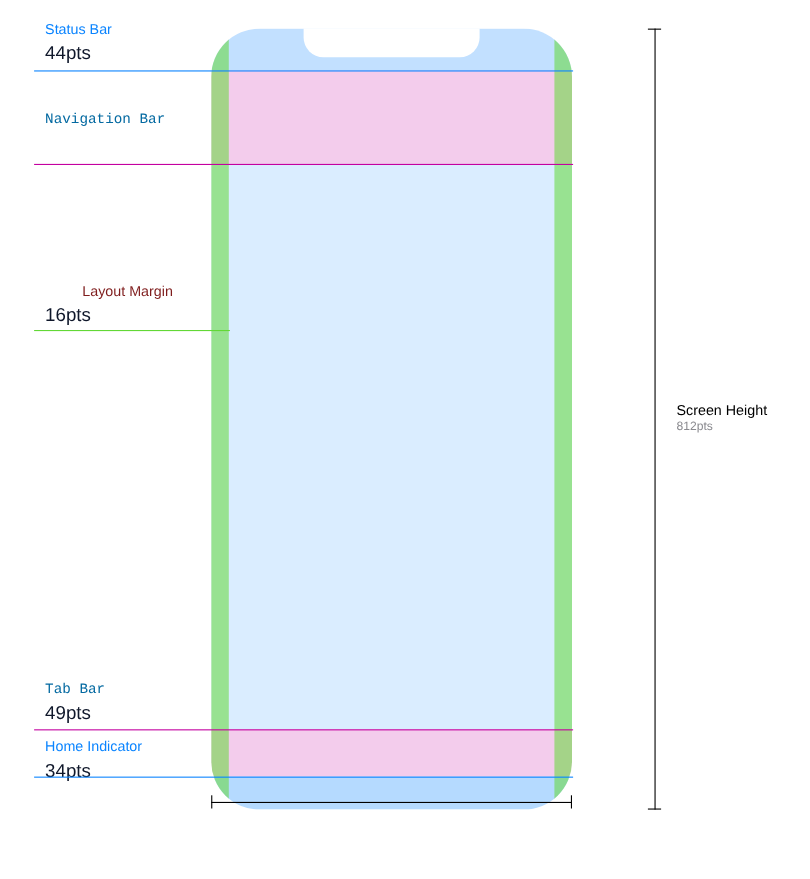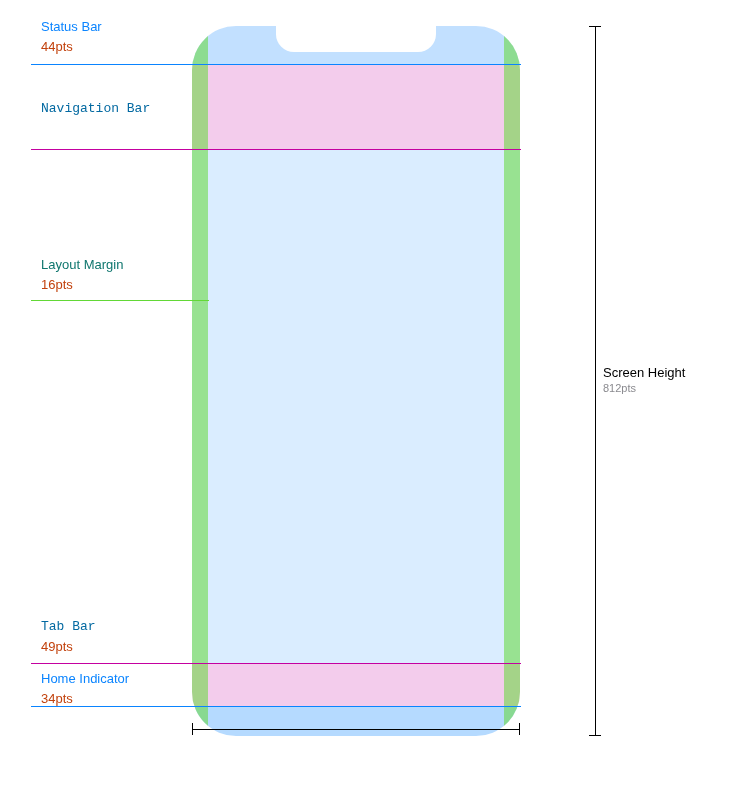--- a/index.html
+++ b/index.html
@@ -19,24 +19,24 @@
     height: 799px;
   }
   
   .lbl {
     position: absolute;
     left: 41px;
     width: 150px;
     line-height: 1.35;
   }
   .lbl .title { font-weight: 400; font-size: 13px; }
-  .lbl .val   { color: #c2410c; font-size: 13px; margin-top: 2px; }
+  .lbl .val   { color: #0f172a; font-size: 17px; margin-top: 2px; }
   .blue .title   { color: #0a84ff; }
   .purple .title { color: #0369a1; font-family: Liberation Mono, monospace; }
-  .green .title  { color: #0f766e; }
+  .green .title  { color: #7f1d1d; text-align: center; }
 
   .rule {
     position: absolute;
     left: 31px;
     height: 1px;
   }
   .rule.blue   { background: #0a84ff; }
   .rule.purple { background: #c400a0; }
   .rule.green  { background: #62d836; }
 
@@ -54,21 +54,21 @@
     position: absolute;
     left: -6px;
     width: 12px;
     height: 1px;
     background: #000;
   }
   .dim-v::before { top: 0; }
   .dim-v::after  { bottom: 0; }
   .dim-v-label {
     position: absolute;
-    right: 28px;
+    right: 16px;
     width: 105px;
     top: 365px;
   }
   .dim-v-label .title { color: #000; font-size: 13px; }
   .dim-v-label .val   { color: #8a8a8f; font-size: 11px; margin-top: 2px; }
 
   
   .dim-h {
     position: absolute;
     left: 192px;

